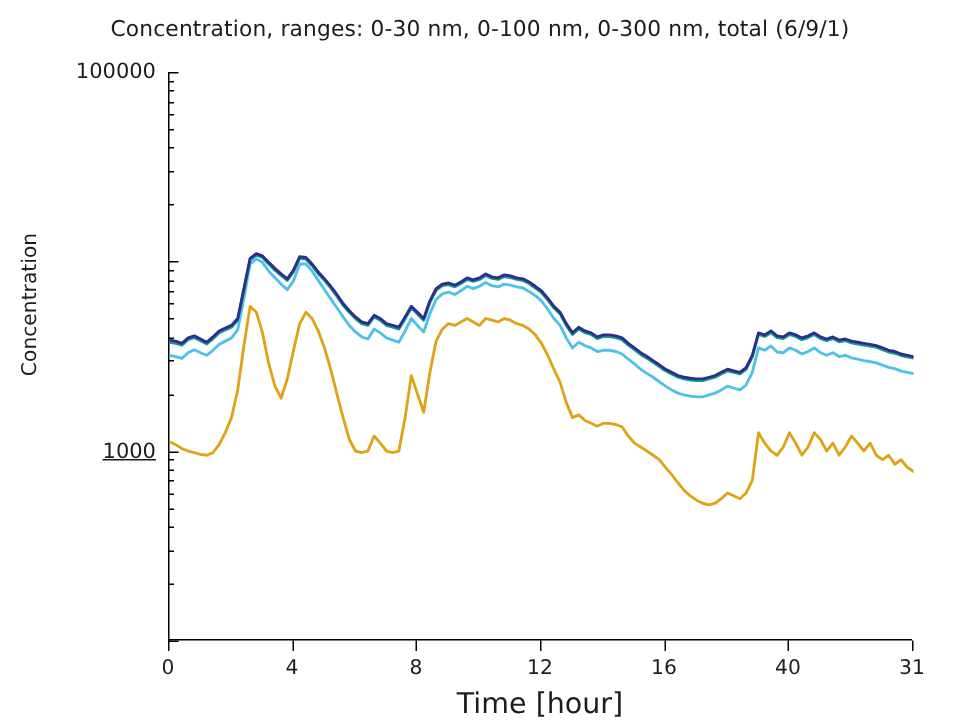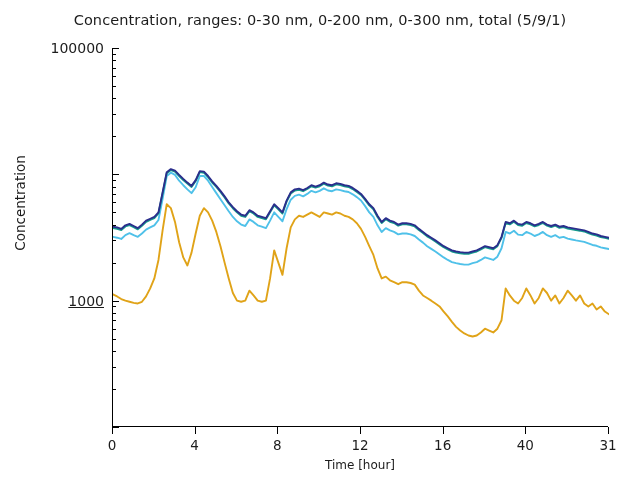--- a/index.html
+++ b/index.html
@@ -97,41 +97,41 @@
     font-size: 13.5px;
     color: #1c1c1c;
     white-space: nowrap;
   }
   #x-axis-label {
     position: absolute;
     left: 112px;
     top: 458px;
     width: 496px;
     text-align: center;
-    font-size: 12px;
+    font-size: 19px;
     color: #1c1c1c;
   }
   #y-axis-label {
     position: absolute;
     left: -80px;
     top: 195px;
     width: 200px;
     text-align: center;
     font-size: 13.5px;
     color: #1c1c1c;
     transform: rotate(-90deg);
     transform-origin: center center;
   }
 </style>
 </head>
 <body>
 
 <div id="figure">
 
-  <div id="chart-title">Concentration, ranges: 0-30 nm, 0-200 nm, 0-300 nm, total (5/9/1)</div>
+  <div id="chart-title">Concentration, ranges: 0-30 nm, 0-100 nm, 0-300 nm, total (6/9/1)</div>
 
   <div id="plot-area">
     <svg id="plot-svg" viewBox="0 0 496 379" preserveAspectRatio="none">
         <path d="M0.00 246.45 L4.13 248.44 L8.27 251.04 L12.40 252.67 L16.53 253.78 L20.67 254.91 L24.80 255.48 L28.93 253.78 L33.07 248.44 L37.20 240.42 L41.33 230.42 L45.47 211.96 L49.60 182.39 L53.73 156.22 L57.87 160.14 L62.00 173.93 L66.13 194.25 L70.27 209.41 L74.40 217.45 L78.53 204.63 L82.67 185.52 L86.80 167.76 L90.93 160.14 L95.07 164.36 L99.20 172.64 L103.33 183.93 L107.47 198.17 L111.60 214.64 L115.73 230.42 L119.87 245.00 L124.00 252.67 L128.13 253.78 L132.27 252.67 L136.40 242.66 L140.53 247.44 L144.67 252.67 L148.80 253.78 L152.93 252.67 L157.07 230.42 L161.20 202.39 L165.33 214.64 L169.47 226.88 L173.60 200.24 L177.73 179.42 L181.87 171.38 L186.00 167.76 L190.13 168.94 L194.27 166.60 L198.40 164.36 L202.53 166.60 L206.67 168.94 L210.80 164.36 L214.93 165.47 L219.07 166.60 L223.20 164.36 L227.33 165.47 L231.47 167.76 L235.60 168.94 L239.73 171.38 L243.87 175.25 L248.00 180.88 L252.13 188.85 L256.27 198.17 L260.40 206.97 L264.53 220.42 L268.67 230.42 L272.80 228.62 L276.93 232.28 L281.07 234.21 L285.20 236.20 L289.33 234.21 L293.47 234.21 L297.60 235.00 L301.73 236.61 L305.87 242.66 L310.00 247.44 L314.13 249.99 L318.27 252.67 L322.40 255.48 L326.53 258.45 L330.67 263.55 L334.80 268.45 L338.93 273.83 L343.07 278.89 L347.20 282.55 L351.33 285.47 L355.47 287.50 L359.60 288.54 L363.73 287.50 L367.87 284.48 L372.00 280.69 L376.13 282.55 L380.27 284.48 L384.40 280.69 L388.53 272.24 L392.67 240.42 L396.80 247.44 L400.93 252.67 L405.07 255.48 L409.20 249.99 L413.33 240.42 L417.47 247.44 L421.60 255.48 L425.73 249.99 L429.87 240.42 L434.00 245.00 L438.13 252.67 L442.27 247.44 L446.40 255.48 L450.53 249.99 L454.67 242.66 L458.80 247.44 L462.93 252.67 L467.07 247.44 L471.20 255.48 L475.33 258.45 L479.47 255.48 L483.60 261.58 L487.73 258.45 L491.87 263.55 L496.00 266.30 LNaN 263.55" fill="none" stroke="#E0A318" stroke-width="1.9" stroke-linejoin="round" stroke-linecap="round"></path>
         <path d="M0.00 188.85 L4.13 189.71 L8.27 190.95 L12.40 187.16 L16.53 185.20 L20.67 187.16 L24.80 188.85 L28.93 185.52 L33.07 181.63 L37.20 179.42 L41.33 177.30 L45.47 172.00 L49.60 150.82 L53.73 128.00 L57.87 124.71 L62.00 126.88 L66.13 132.73 L70.27 137.22 L74.40 141.39 L78.53 145.12 L82.67 139.27 L86.80 128.00 L90.93 128.00 L95.07 132.73 L99.20 138.92 L103.33 145.12 L107.47 151.25 L111.60 157.17 L115.73 163.28 L119.87 168.94 L124.00 173.28 L128.13 176.61 L132.27 178.00 L136.40 171.38 L140.53 173.93 L144.67 177.30 L148.80 178.70 L152.93 180.15 L157.07 172.64 L161.20 164.36 L165.33 168.94 L169.47 173.28 L173.60 161.17 L177.73 151.68 L181.87 147.90 L186.00 146.69 L190.13 148.31 L194.27 145.90 L198.40 142.85 L202.53 144.36 L206.67 142.85 L210.80 140.32 L214.93 142.48 L219.07 143.23 L223.20 141.39 L227.33 142.12 L231.47 143.23 L235.60 143.98 L239.73 146.30 L243.87 149.13 L248.00 152.56 L252.13 158.15 L256.27 164.36 L260.40 168.94 L264.53 177.30 L268.67 183.93 L272.80 180.15 L276.93 182.39 L281.07 183.93 L285.20 186.34 L289.33 185.52 L293.47 185.52 L297.60 186.34 L301.73 188.00 L305.87 191.48 L310.00 194.63 L314.13 198.17 L318.27 200.88 L322.40 203.50 L326.53 206.49 L330.67 209.41 L334.80 211.96 L338.93 214.09 L343.07 215.19 L347.20 216.03 L351.33 216.59 L355.47 216.59 L359.60 215.19 L363.73 214.09 L367.87 211.96 L372.00 209.41 L376.13 210.67 L380.27 211.96 L384.40 208.66 L388.53 200.24 L392.67 183.93 L396.80 185.52 L400.93 182.69 L405.07 186.66 L409.20 187.16 L413.33 183.93 L417.47 185.52 L421.60 188.00 L425.73 186.34 L429.87 183.93 L434.00 187.16 L438.13 188.85 L442.27 187.16 L446.40 189.71 L450.53 188.85 L454.67 190.59 L458.80 191.48 L462.93 192.39 L467.07 193.13 L471.20 193.87 L475.33 195.40 L479.47 196.97 L483.60 197.77 L487.73 199.40 L491.87 200.24 L496.00 201.09 LNaN 201.96" fill="none" stroke="#4FC1E9" stroke-width="1.9" stroke-linejoin="round" stroke-linecap="round"></path>
         <path d="M0.00 180.15 L4.13 180.88 L8.27 182.08 L12.40 178.42 L16.53 177.16 L20.67 179.13 L24.80 181.33 L28.93 177.86 L33.07 173.93 L37.20 171.88 L41.33 170.14 L45.47 165.47 L49.60 145.51 L53.73 125.25 L57.87 122.11 L62.00 123.66 L66.13 128.00 L70.27 132.11 L74.40 135.57 L78.53 138.92 L82.67 133.04 L86.80 124.18 L90.93 124.71 L95.07 129.15 L99.20 134.48 L103.33 138.92 L107.47 143.98 L111.60 149.46 L115.73 155.47 L119.87 160.24 L124.00 164.36 L128.13 167.76 L132.27 168.94 L136.40 163.28 L140.53 165.47 L144.67 168.94 L148.80 170.14 L152.93 171.38 L157.07 164.36 L161.20 157.37 L165.33 161.27 L169.47 165.47 L173.60 153.63 L177.73 145.51 L181.87 142.48 L186.00 141.75 L190.13 143.23 L194.27 141.03 L198.40 138.30 L202.53 139.61 L206.67 138.30 L210.80 135.70 L214.93 137.62 L219.07 138.30 L223.20 136.36 L227.33 137.02 L231.47 138.30 L235.60 138.99 L239.73 141.03 L243.87 143.98 L248.00 147.01 L252.13 151.95 L256.27 157.37 L260.40 161.27 L264.53 168.94 L268.67 174.98 L272.80 171.25 L276.93 173.80 L281.07 174.98 L285.20 177.71 L289.33 176.33 L293.47 176.33 L297.60 177.02 L301.73 178.42 L305.87 182.08 L310.00 185.04 L314.13 188.34 L318.27 190.77 L322.40 193.50 L326.53 196.37 L330.67 199.20 L334.80 201.31 L338.93 203.50 L343.07 204.63 L347.20 205.32 L351.33 205.79 L355.47 205.79 L359.60 204.63 L363.73 203.50 L367.87 201.31 L372.00 199.20 L376.13 200.24 L380.27 201.31 L384.40 198.17 L388.53 189.89 L392.67 174.98 L396.80 176.33 L400.93 173.80 L405.07 177.02 L409.20 177.71 L413.33 174.98 L417.47 176.33 L421.60 178.42 L425.73 177.02 L429.87 174.98 L434.00 177.71 L438.13 179.13 L442.27 177.71 L446.40 179.86 L450.53 179.13 L454.67 180.59 L458.80 181.33 L462.93 182.08 L467.07 182.69 L471.20 183.46 L475.33 185.04 L479.47 186.66 L483.60 187.49 L487.73 189.02 L491.87 189.89 L496.00 190.77 LNaN 191.66" fill="none" stroke="#149B8C" stroke-width="1.9" stroke-linejoin="round" stroke-linecap="round"></path>
         <path d="M0.00 178.70 L4.13 179.42 L8.27 180.88 L12.40 177.30 L16.53 175.92 L20.67 178.00 L24.80 180.15 L28.93 176.61 L33.07 172.64 L37.20 170.76 L41.33 168.94 L45.47 164.36 L49.60 144.36 L53.73 124.18 L57.87 121.10 L62.00 122.62 L66.13 126.88 L70.27 130.91 L74.40 134.61 L78.53 137.89 L82.67 132.11 L86.80 123.14 L90.93 123.66 L95.07 128.00 L99.20 133.35 L103.33 137.89 L107.47 142.85 L111.60 148.31 L115.73 154.36 L119.87 159.13 L124.00 163.28 L128.13 166.60 L132.27 167.76 L136.40 162.21 L140.53 164.36 L144.67 167.76 L148.80 168.94 L152.93 170.14 L157.07 163.28 L161.20 156.22 L165.33 160.14 L169.47 164.36 L173.60 152.56 L177.73 144.36 L181.87 141.39 L186.00 140.67 L190.13 142.12 L194.27 139.97 L198.40 137.22 L202.53 138.58 L206.67 137.22 L210.80 134.61 L214.93 136.56 L219.07 137.22 L223.20 135.25 L227.33 135.90 L231.47 137.22 L235.60 137.89 L239.73 139.97 L243.87 142.85 L248.00 145.90 L252.13 150.82 L256.27 156.22 L260.40 160.14 L264.53 167.76 L268.67 173.93 L272.80 170.14 L276.93 172.64 L281.07 173.93 L285.20 176.61 L289.33 175.25 L293.47 175.25 L297.60 175.92 L301.73 177.30 L305.87 180.88 L310.00 183.93 L314.13 187.16 L318.27 189.71 L322.40 192.39 L326.53 195.20 L330.67 198.17 L334.80 200.24 L338.93 202.39 L343.07 203.50 L347.20 204.18 L351.33 204.63 L355.47 204.63 L359.60 203.50 L363.73 202.39 L367.87 200.24 L372.00 198.17 L376.13 199.20 L380.27 200.24 L384.40 197.16 L388.53 188.85 L392.67 173.93 L396.80 175.25 L400.93 172.64 L405.07 175.92 L409.20 176.61 L413.33 173.93 L417.47 175.25 L421.60 177.30 L425.73 175.92 L429.87 173.93 L434.00 176.61 L438.13 178.00 L442.27 176.61 L446.40 178.70 L450.53 178.00 L454.67 179.42 L458.80 180.15 L462.93 180.88 L467.07 181.63 L471.20 182.39 L475.33 183.93 L479.47 185.52 L483.60 186.34 L487.73 188.00 L491.87 188.85 L496.00 189.71 LNaN 190.59" fill="none" stroke="#2B2E8C" stroke-width="1.9" stroke-linejoin="round" stroke-linecap="round"></path>
       </svg>
   </div>
 

